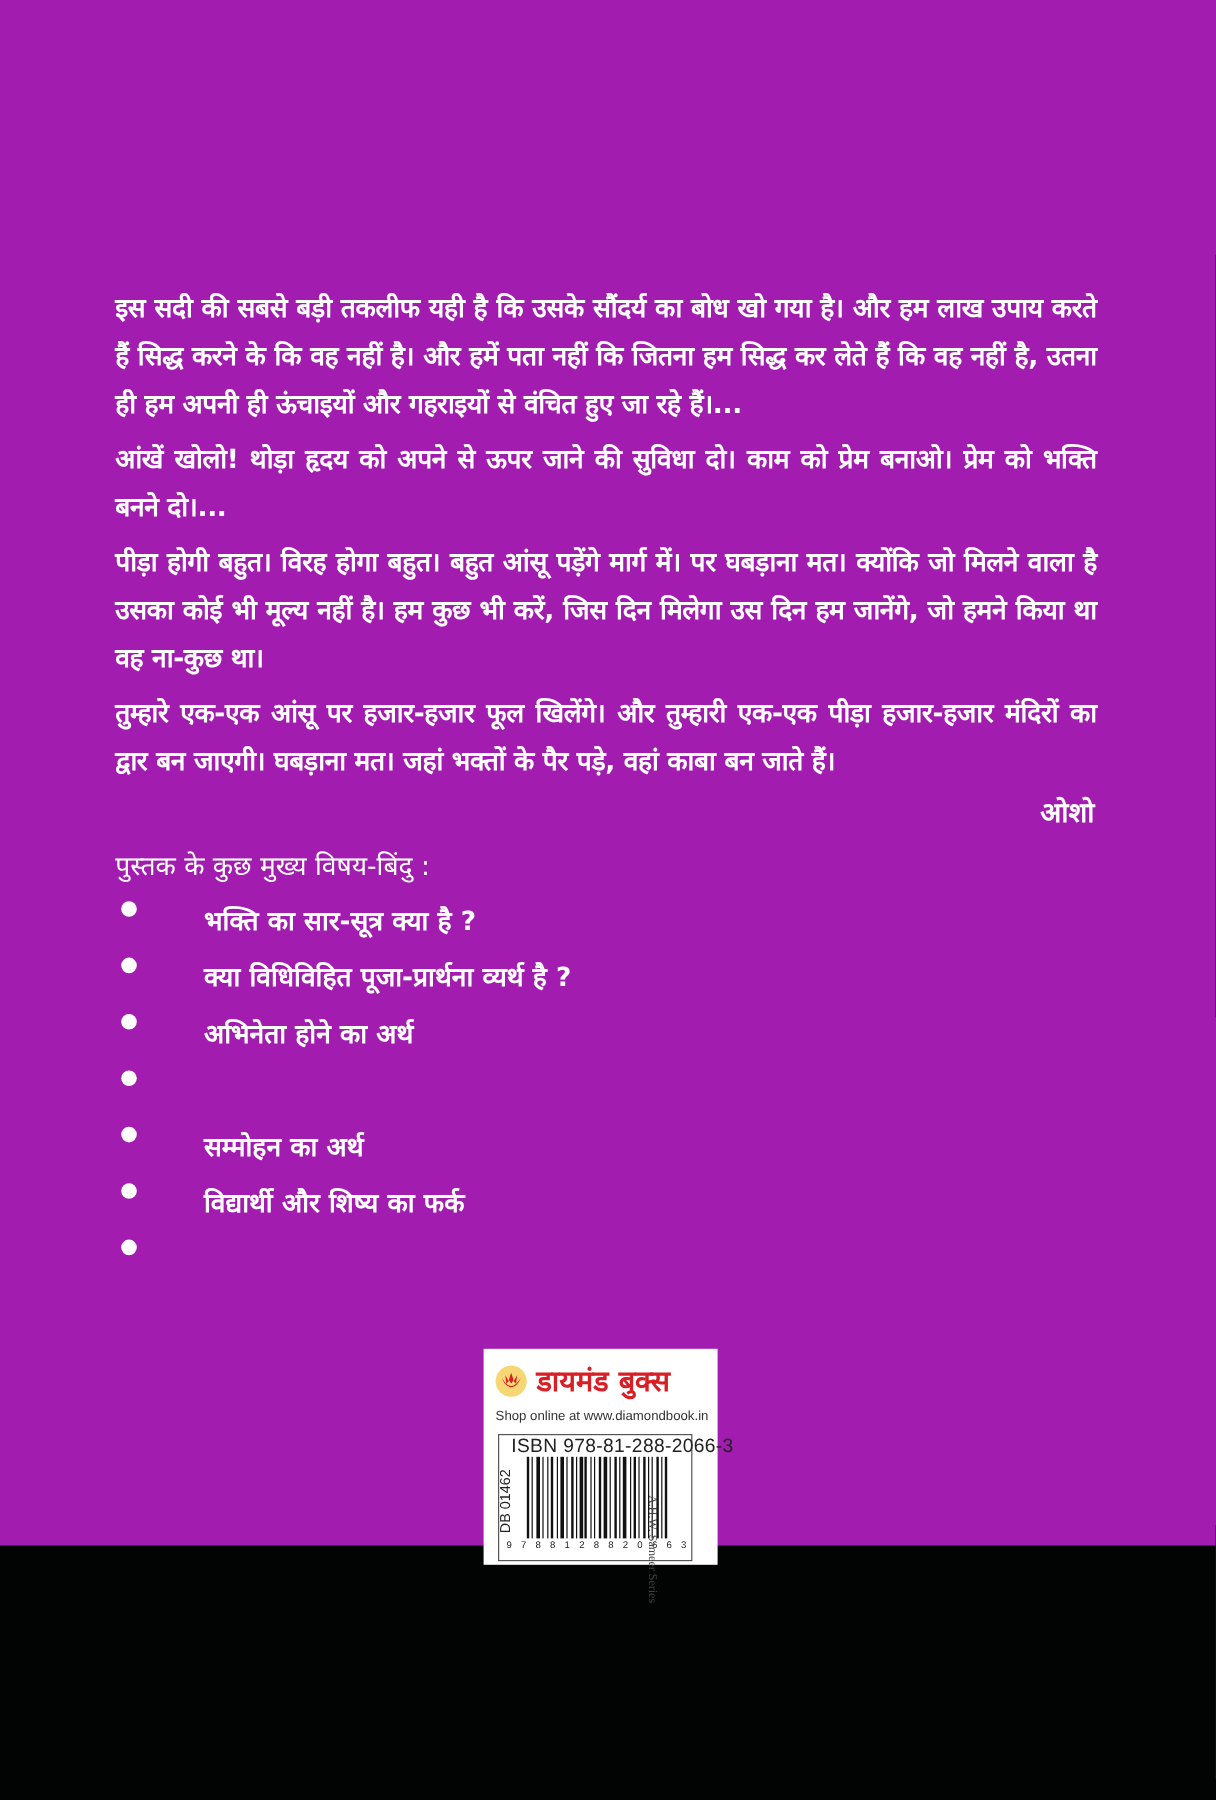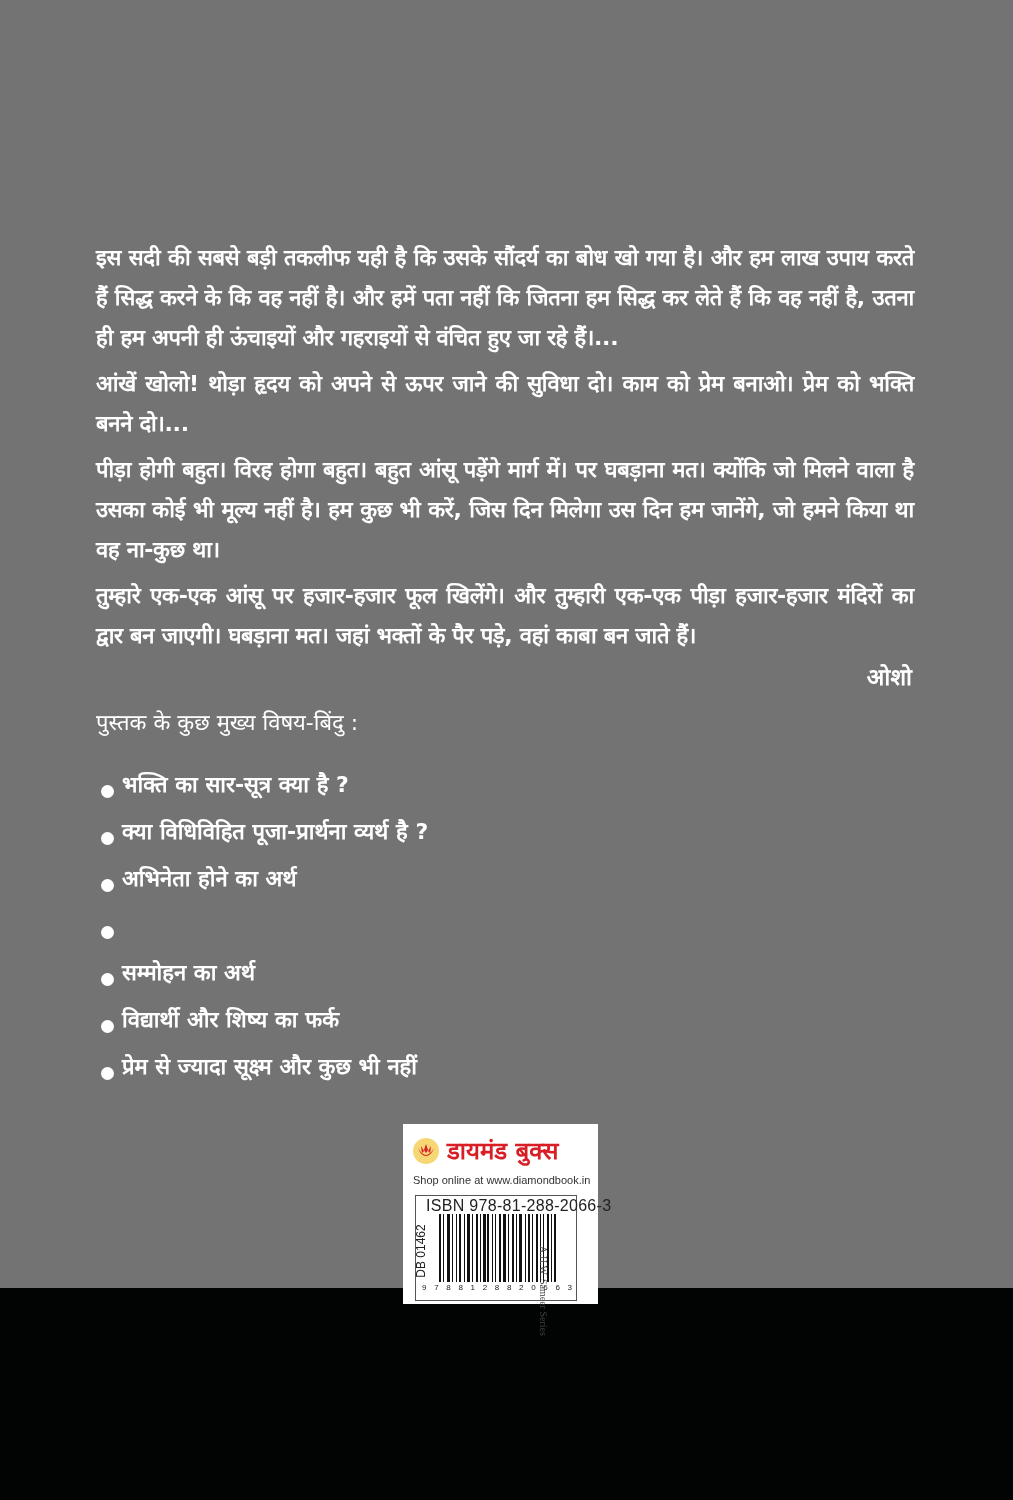--- a/index.html
+++ b/index.html
@@ -12,21 +12,21 @@
       height: 1500px;
       position: relative;
       overflow: hidden;
       color: #ffffff;
       font-family: "DejaVu Sans", "Liberation Sans", sans-serif;
     }
     .cover {
       position: absolute;
       left: 0; top: 0;
       width: 1013px; height: 1288px;
-      background: #737373;
+      background: #a21caf;
     }
     .blurb {
       position: absolute;
       left: 96px;
       top: 238px;
       width: 818px;
     }
     .para {
       font-size: 22px;
       line-height: 40px;
@@ -52,24 +52,25 @@
       width: 600px;
     }
     .topics-heading {
       font-size: 22px;
       line-height: 40px;
       font-weight: normal;
       margin-bottom: 8px;
     }
     .topic {
       display: flex;
-      align-items: flex-end;
+      align-items: flex-start;
       height: 47px;
       font-size: 22px;
       font-weight: bold;
+      gap: 48px;
     }
     .bullet {
       display: inline-block;
       width: 13px;
       height: 13px;
       border-radius: 50%;
       background: #ffffff;
       margin: 0 8px 0 5px;
       flex: none;
     }
@@ -216,21 +217,20 @@
     <div class="topic">
       <span class="bullet"></span>
       <span>सम्मोहन का अर्थ</span>
     </div>
     <div class="topic">
       <span class="bullet"></span>
       <span>विद्यार्थी और शिष्य का फर्क</span>
     </div>
     <div class="topic">
       <span class="bullet"></span>
-      <span>प्रेम से ज्यादा सूक्ष्म और कुछ भी नहीं</span>
     </div>
   </div>
 
   <div class="publisher-box">
     <div class="pub-logo-row">
       <div class="pub-logo">
         <svg width="20" height="18" viewBox="0 0 20 18">
           <path d="M2 6 Q10 20 18 6 Q15 14 10 14 Q5 14 2 6Z" fill="#d81f26"></path>
           <path d="M10 2 L12 8 L10 11 L8 8Z" fill="#d81f26"></path>
           <path d="M5 4 L8 9 L6 11Z" fill="#d81f26"></path>

